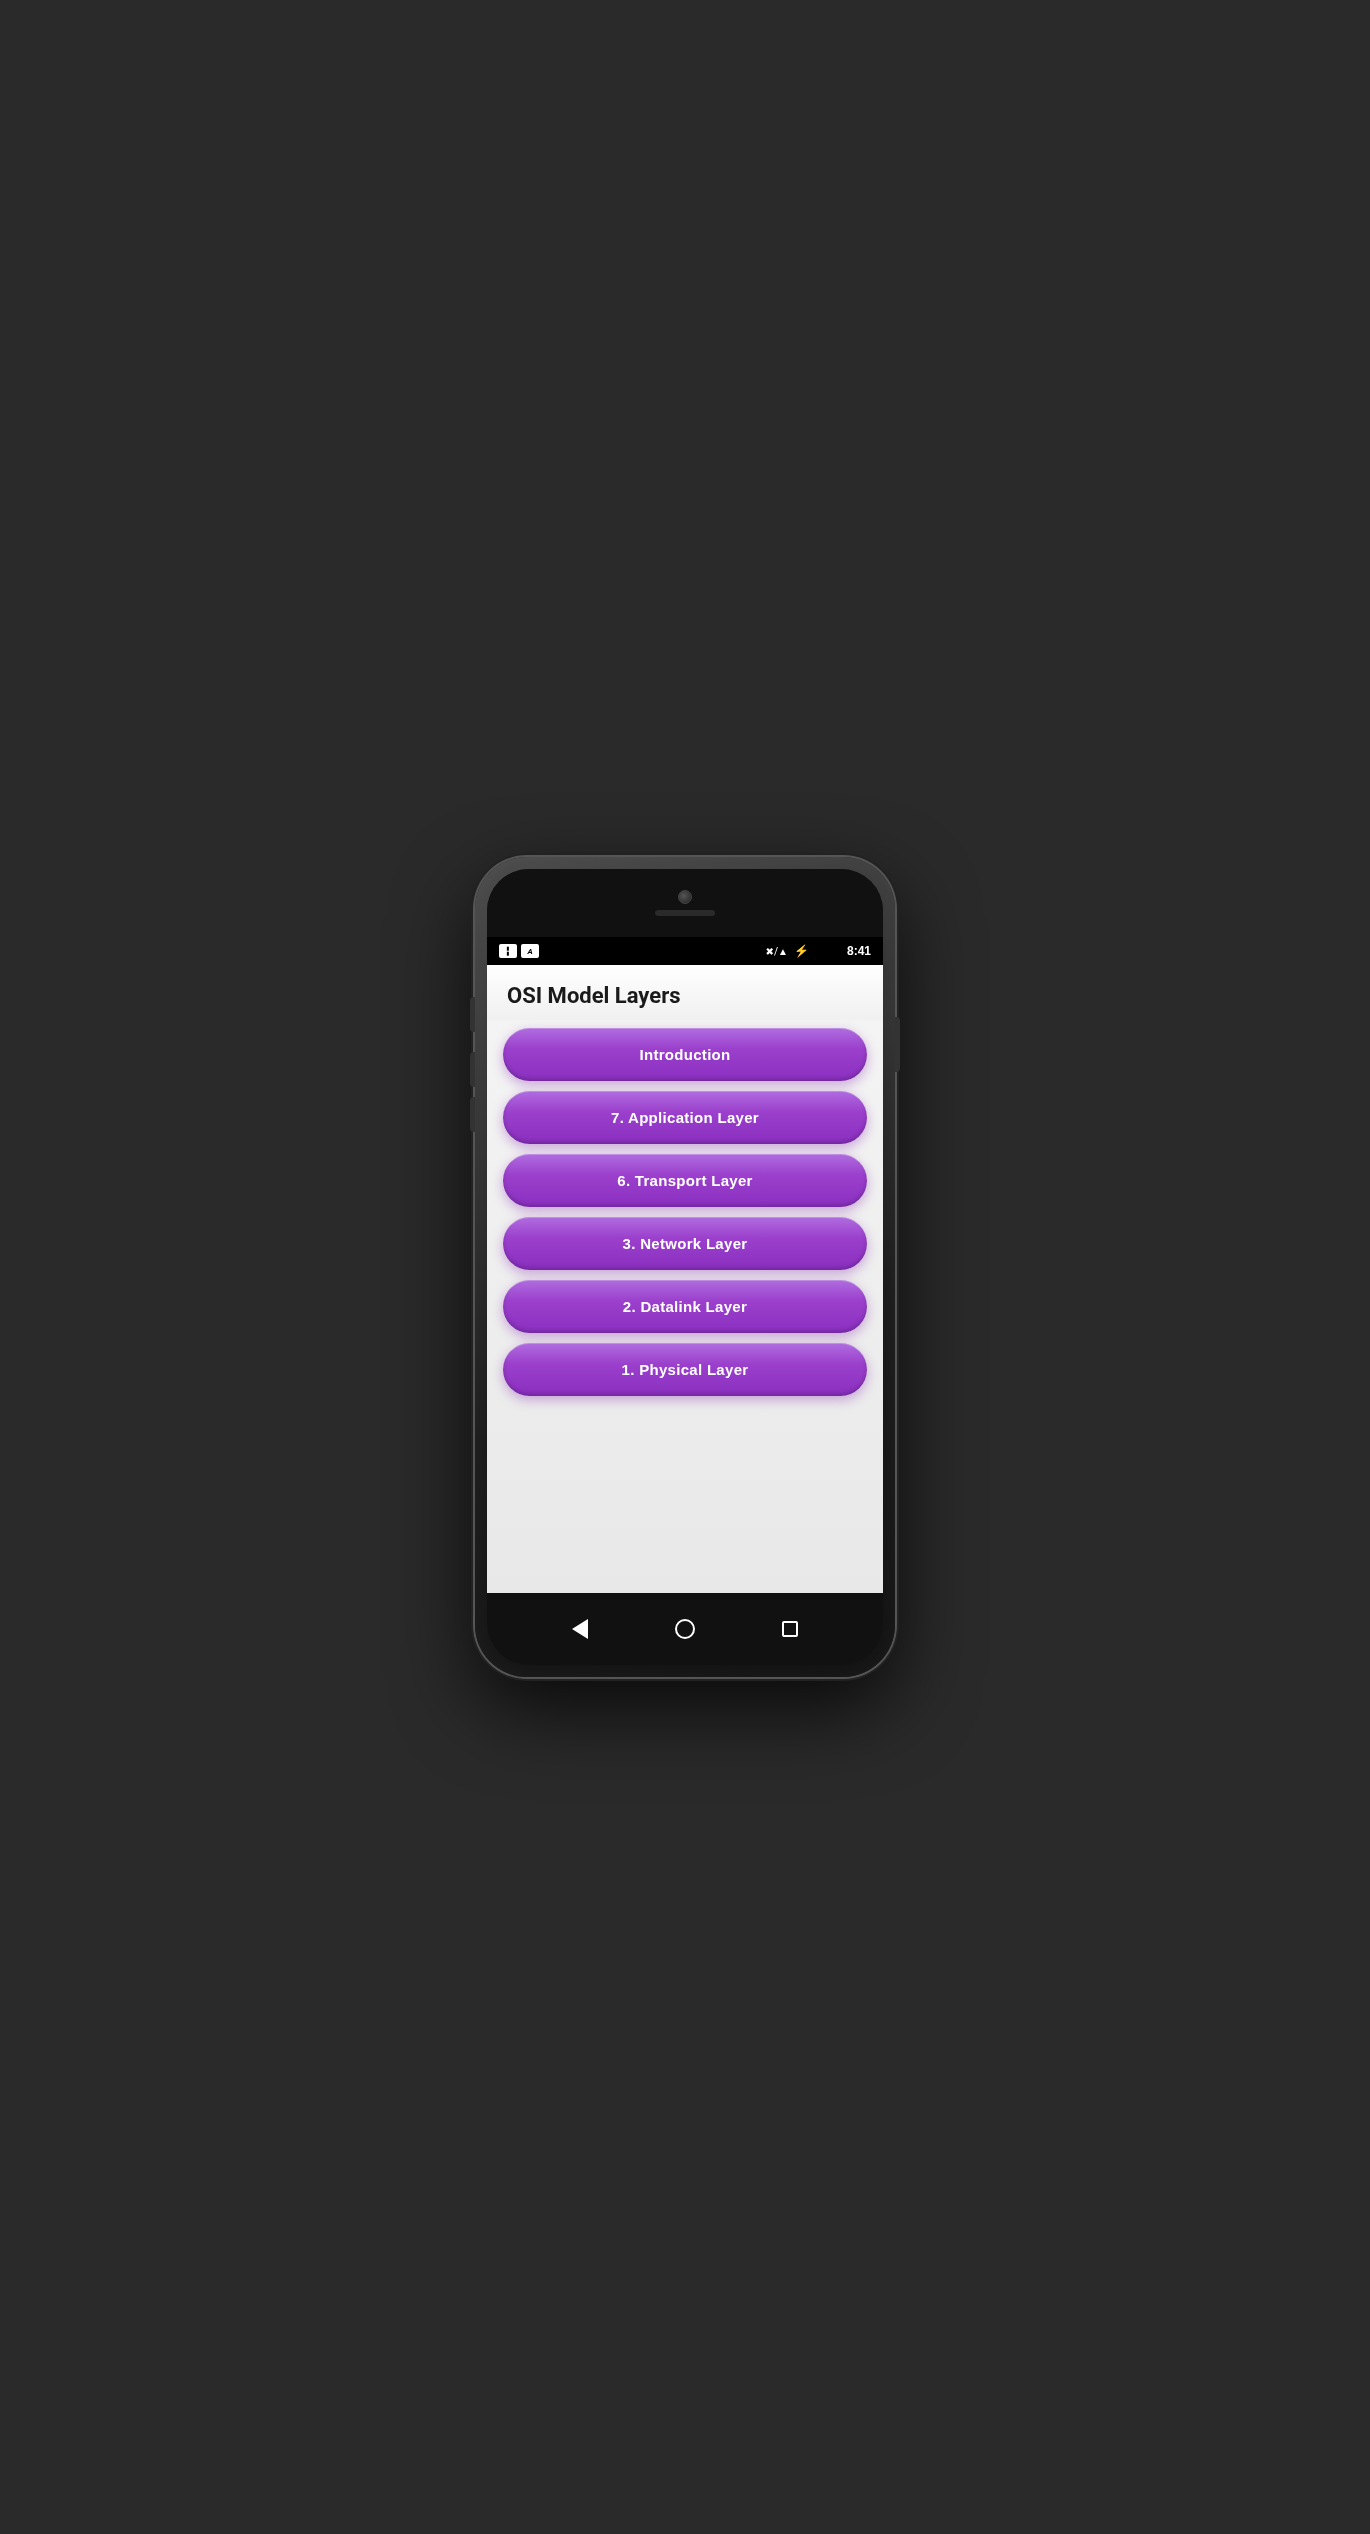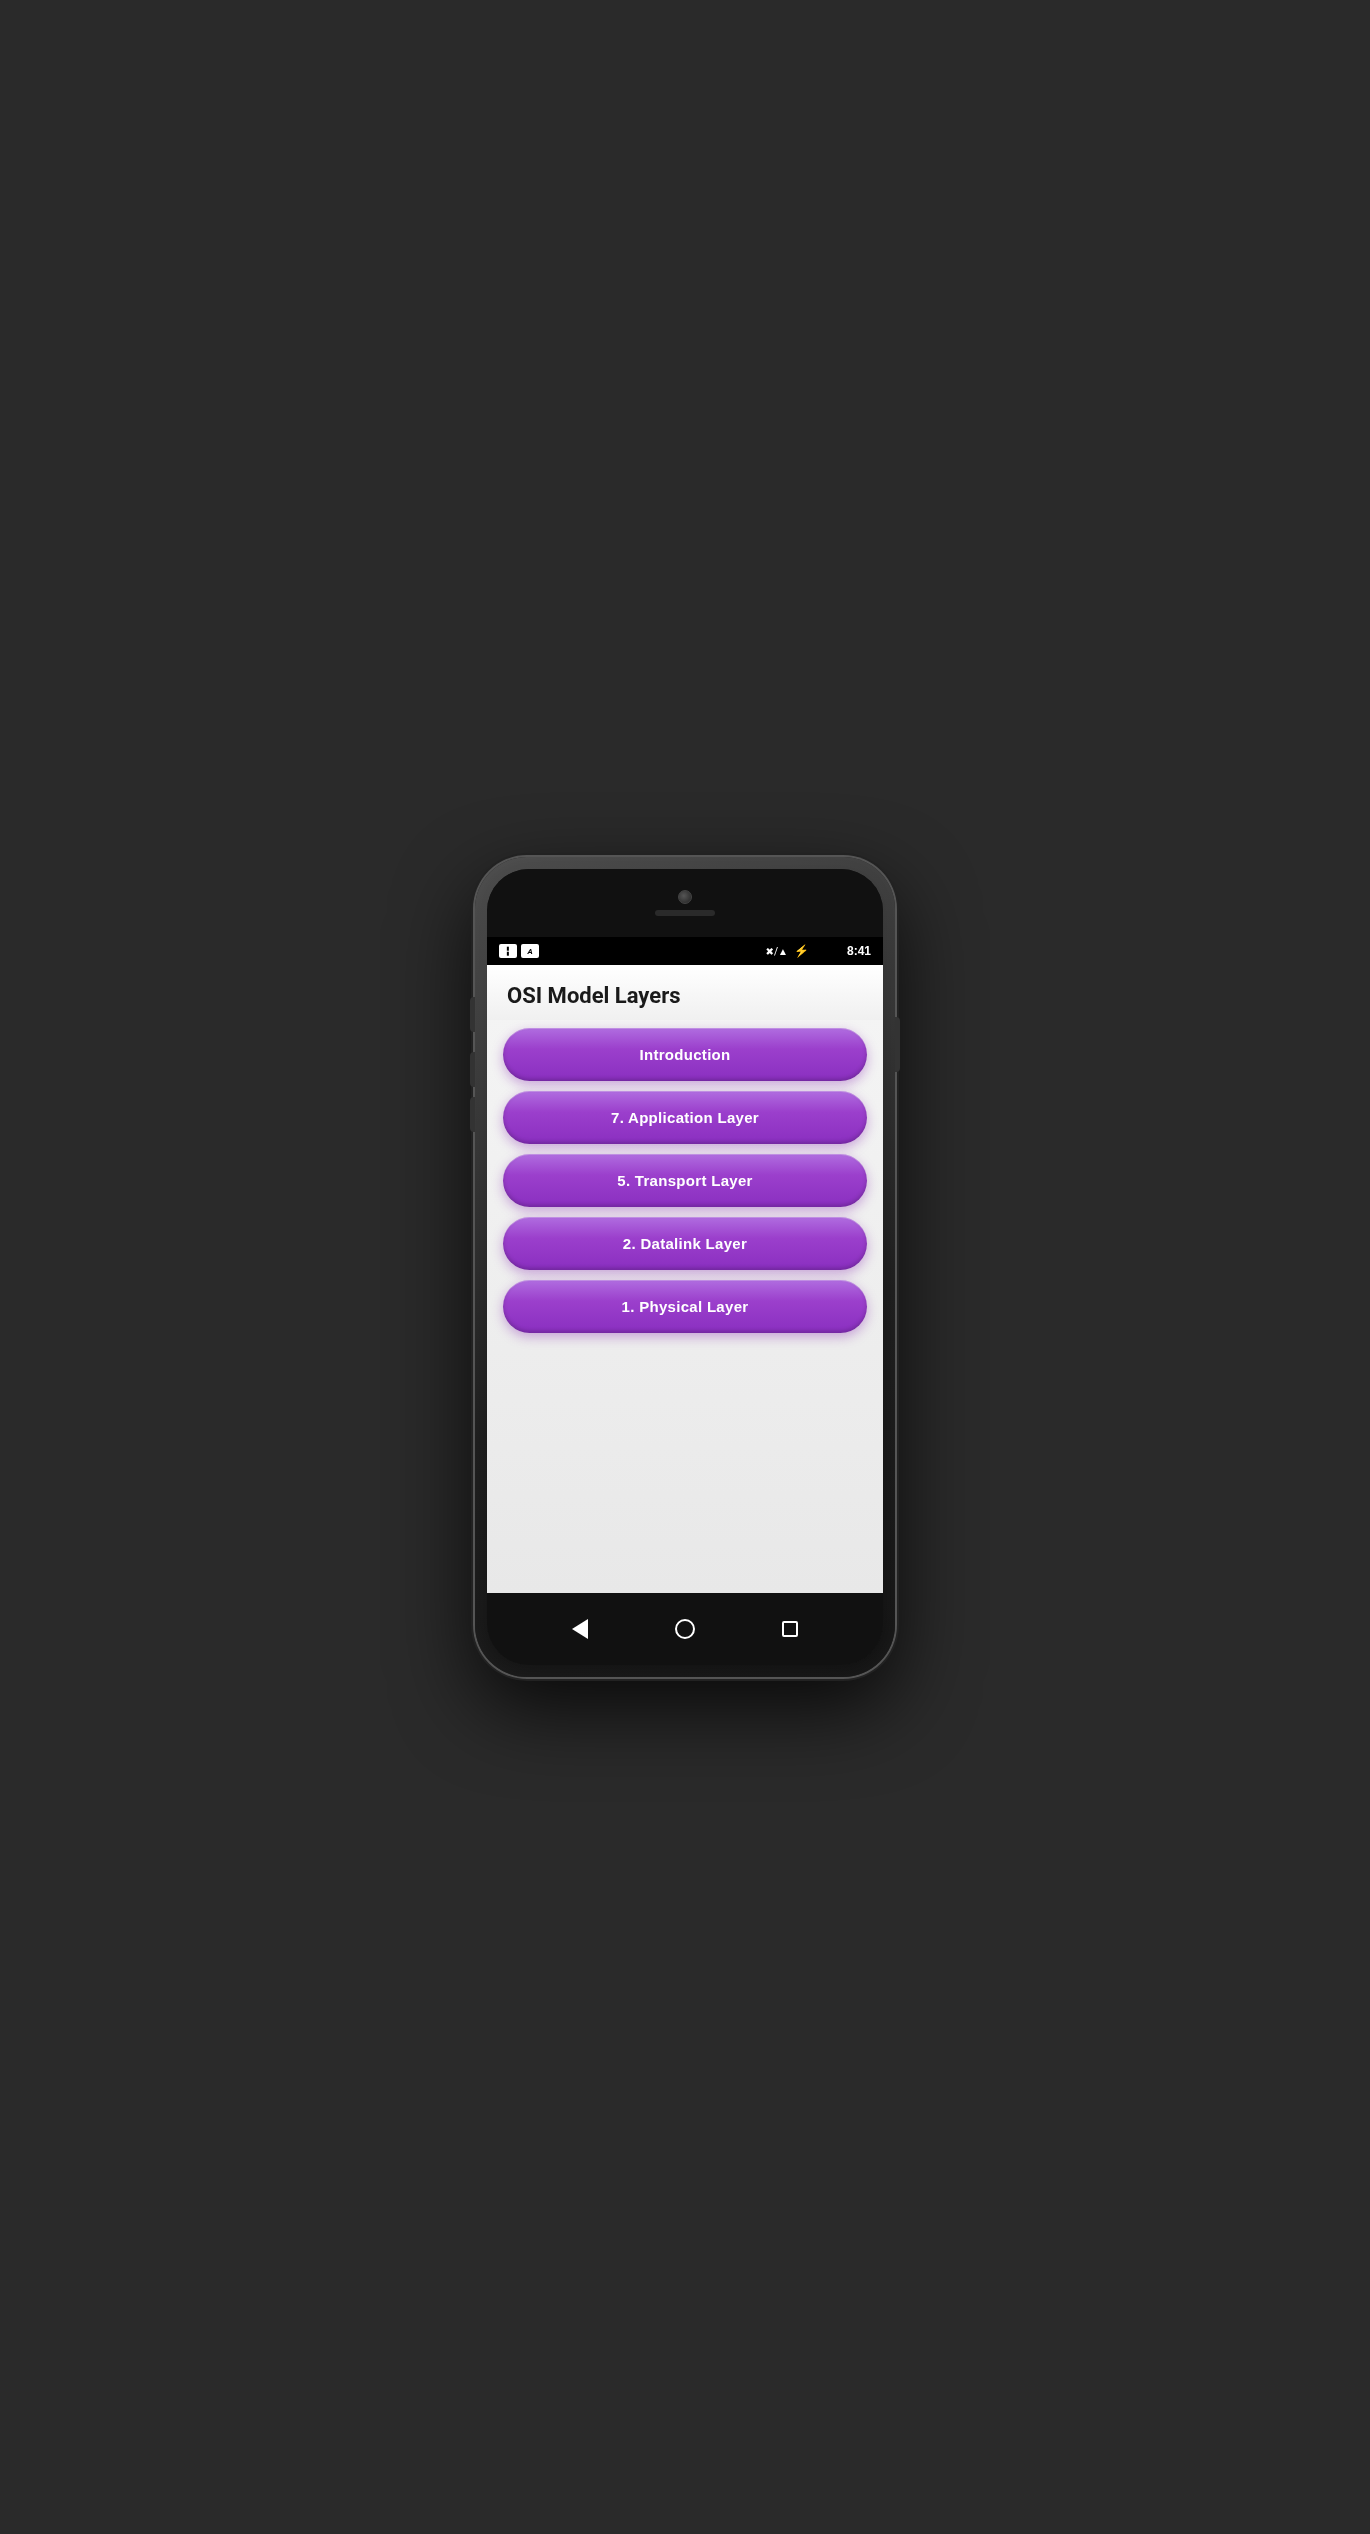--- a/index.html
+++ b/index.html
@@ -257,21 +257,22 @@
       </div>
     </div>
 
     <div class="screen">
       <div class="app-title">OSI Model Layers</div>
 
       <div class="buttons-list">
 
       <button class="menu-button">Introduction</button>
           <button class="menu-button">7. Application Layer</button>
-          <button class="menu-button">5. Transport Layer</button>
+          <button class="menu-button">6. Transport Layer</button>
+          <button class="menu-button">3. Network Layer</button>
           <button class="menu-button">2. Datalink Layer</button>
           <button class="menu-button">1. Physical Layer</button>
         </div>
     </div>
 
     <div class="bottom-bezel">
       <div class="nav-btn">
         <div class="nav-back"></div>
       </div>
       <div class="nav-btn">

